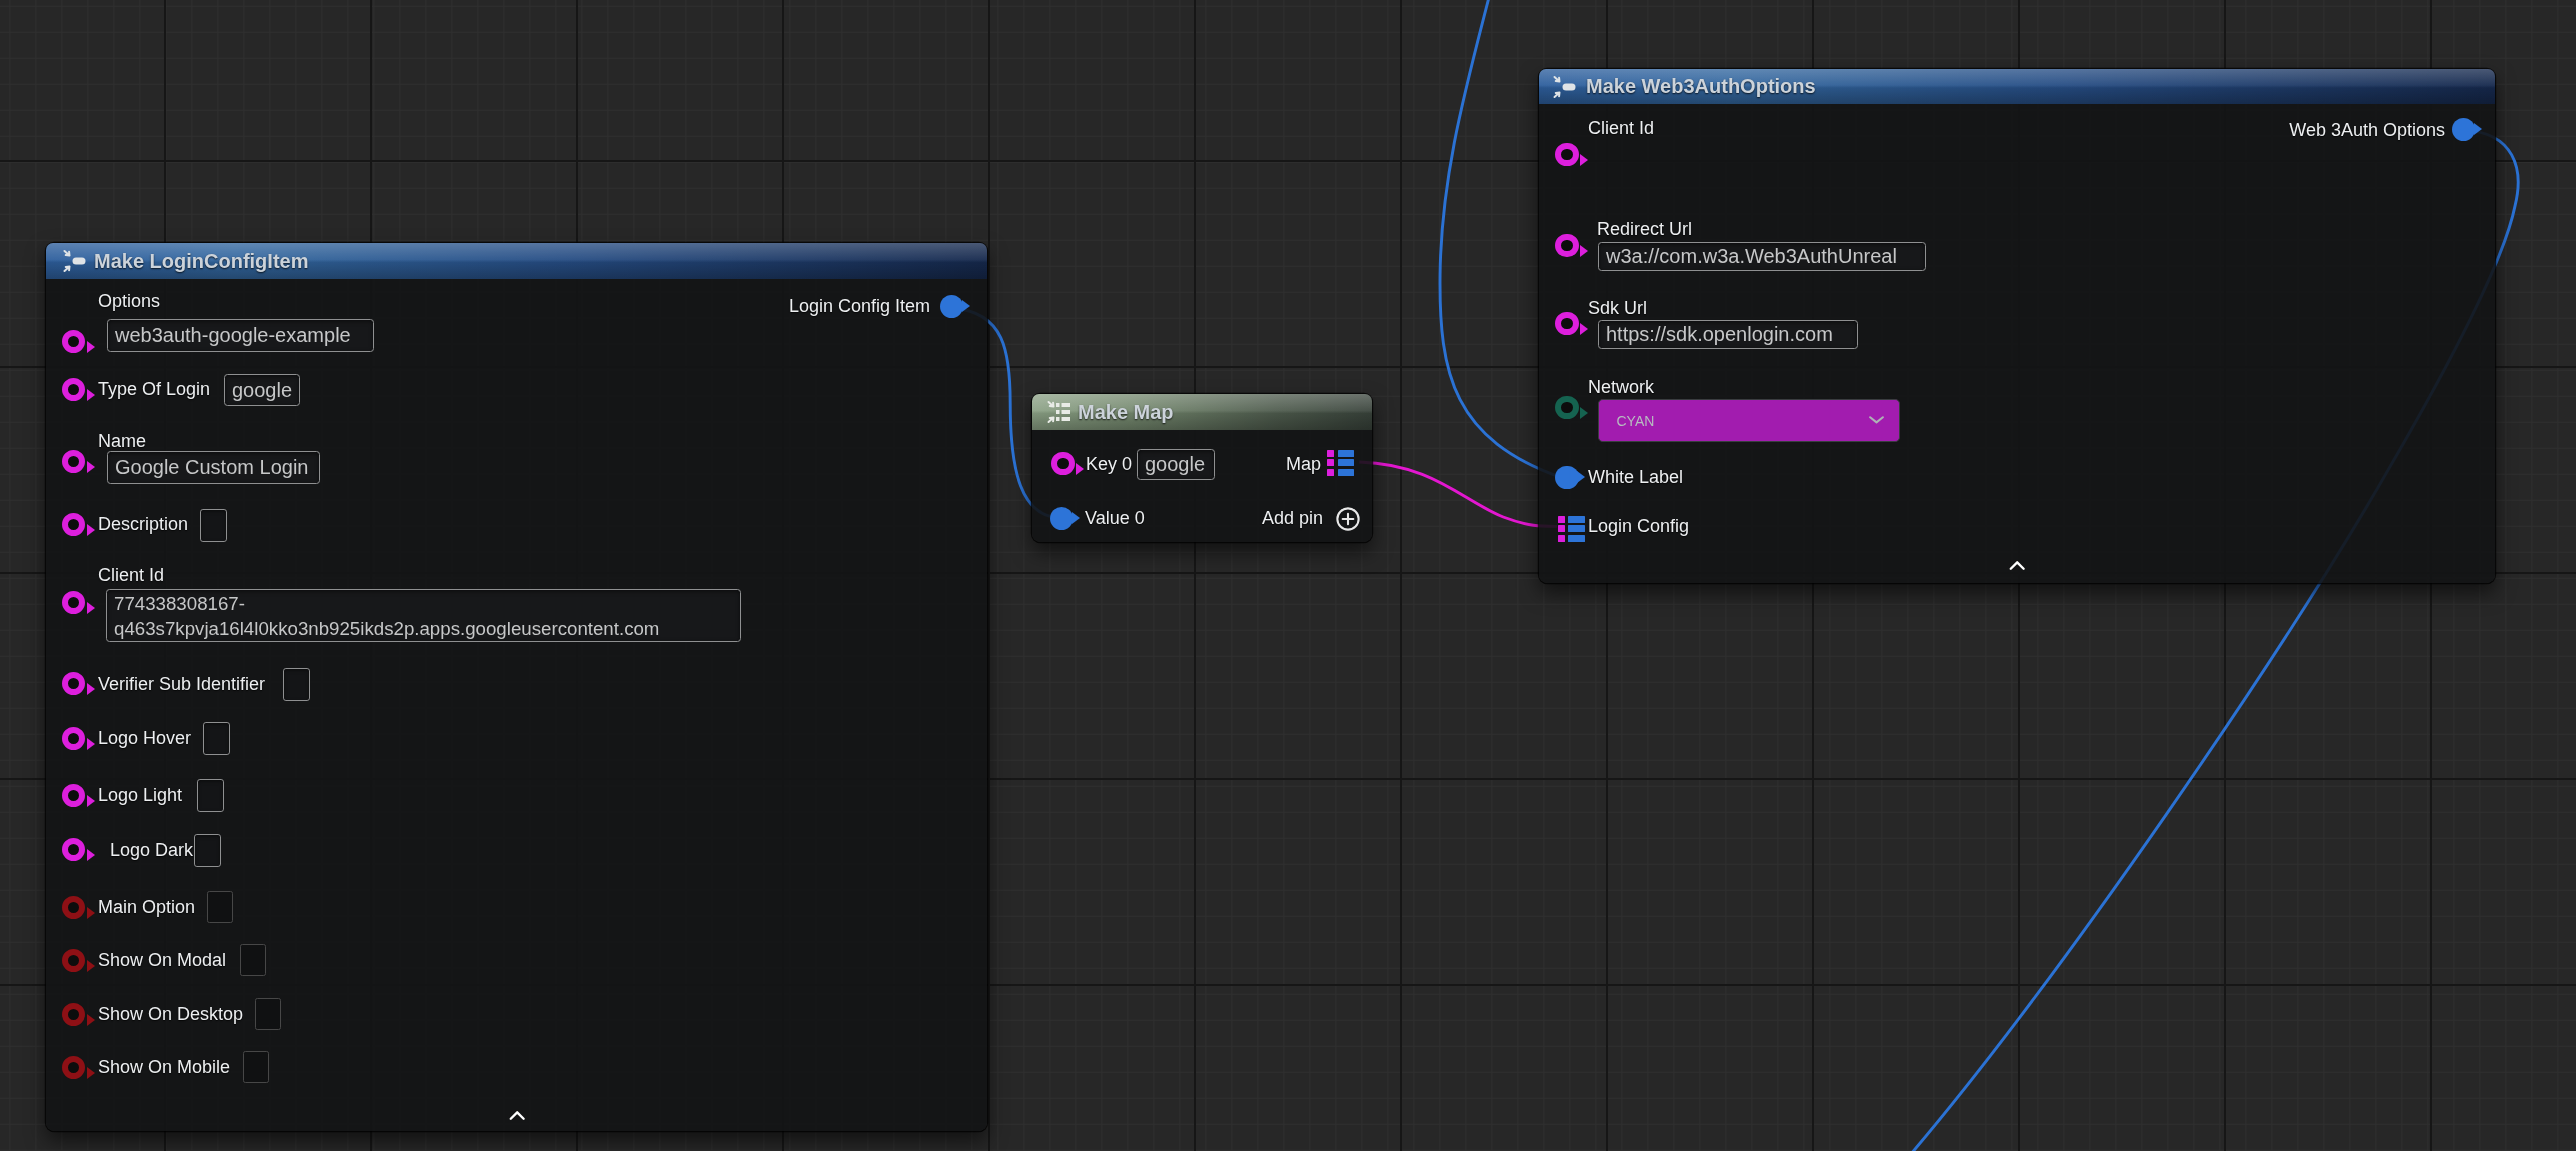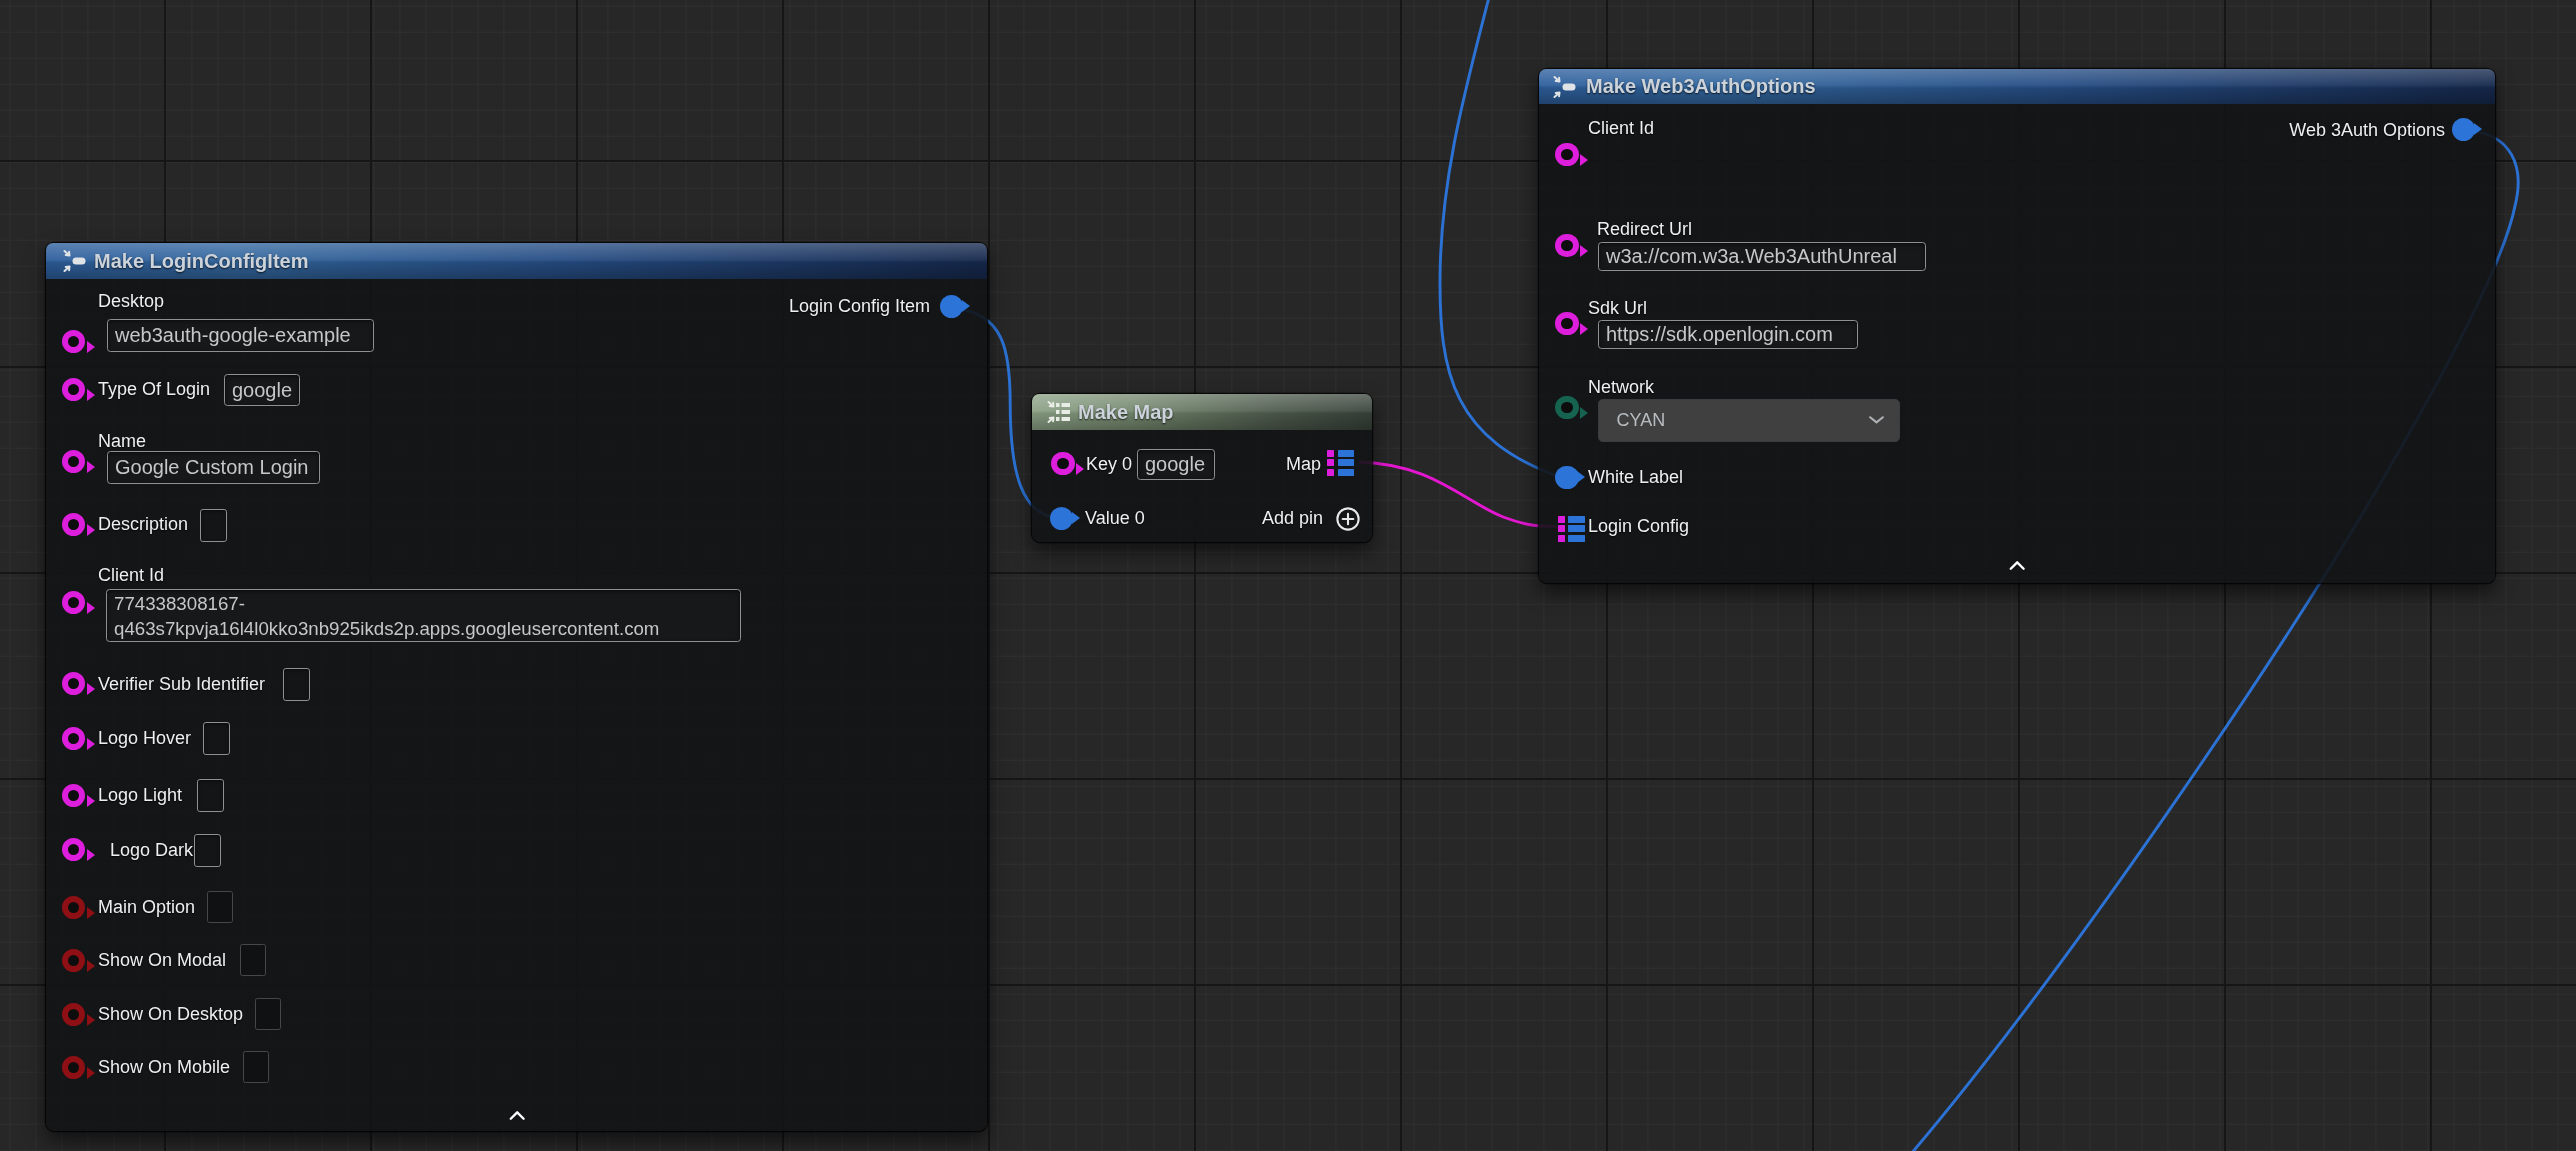--- a/index.html
+++ b/index.html
@@ -82,22 +82,22 @@
     position:absolute;box-sizing:border-box;width:27px;height:33px;
     background:#141517;border:1.2px solid #8f9091;border-radius:2.9px;
     box-shadow:inset 0 1.2px 3.5px rgba(0,0,0,0.5);
   }
   .checkbox{
     position:absolute;box-sizing:border-box;width:26px;height:32px;
     background:#101112;border:1.2px solid #474747;border-radius:2.3px;
   }
   .dropdown{
     position:absolute;box-sizing:border-box;
-    background:#404040;border:1.2px solid #3a3d40;border-radius:4.7px;
-    color:#b7bcc0;font-size:18px;
+    background:#a21caf;border:1.2px solid #3a3d40;border-radius:4.7px;
+    color:#b7bcc0;font-size:14px;
     display:flex;align-items:center;padding:0 15px 0 17.5px;
   }
   .dropdown .dd-spacer{flex:1;}
   .mapicon{
     position:absolute;display:grid;
     grid-template-columns:7px 16.4px;grid-auto-rows:7px;gap:2.3px 3.5px;
   }
   .mapicon span{display:block;border-radius:0.6px;}
   .mapicon .k{background:var(--pin-string);}
   .mapicon .v{background:var(--pin-struct);}
@@ -124,21 +124,21 @@
         <rect x="23" y="19" width="26" height="14" rx="7" fill="#dfe3e6"></rect>
       </svg>
     </span>
     <div class="node-title abs" style="left:48px;top:7px;">Make LoginConfigItem</div>
   </div>
 
   <div class="plabel out-label" style="right:57px;top:53px;">Login Config Item</div>
   <span class="pin filled c-struct" style="left:894px;top:52px;"></span>
 
   <span class="pin hollow c-string" style="left:16px;top:87px;"></span>
-  <div class="plabel" style="left:52px;top:48px;">Desktop</div>
+  <div class="plabel" style="left:52px;top:48px;">Options</div>
   <div class="field" style="left:61px;top:76px;width:267px;height:33px;">web3auth-google-example</div>
 
   <span class="pin hollow c-string" style="left:16px;top:135px;"></span>
   <div class="plabel" style="left:52px;top:136px;">Type Of Login</div>
   <div class="field" style="left:178px;top:131px;width:76px;height:32px;">google</div>
 
   <span class="pin hollow c-string" style="left:16px;top:207px;"></span>
   <div class="plabel" style="left:52px;top:188px;">Name</div>
   <div class="field" style="left:61px;top:208px;width:213px;height:33px;">Google Custom Login</div>
 

